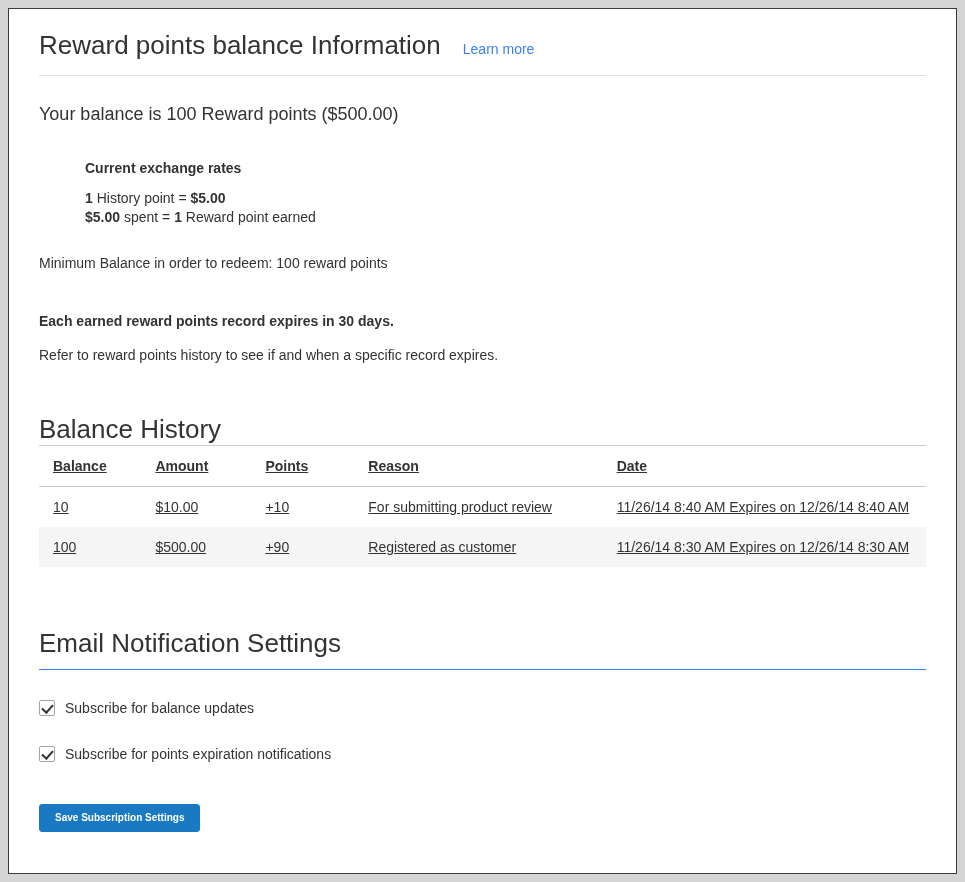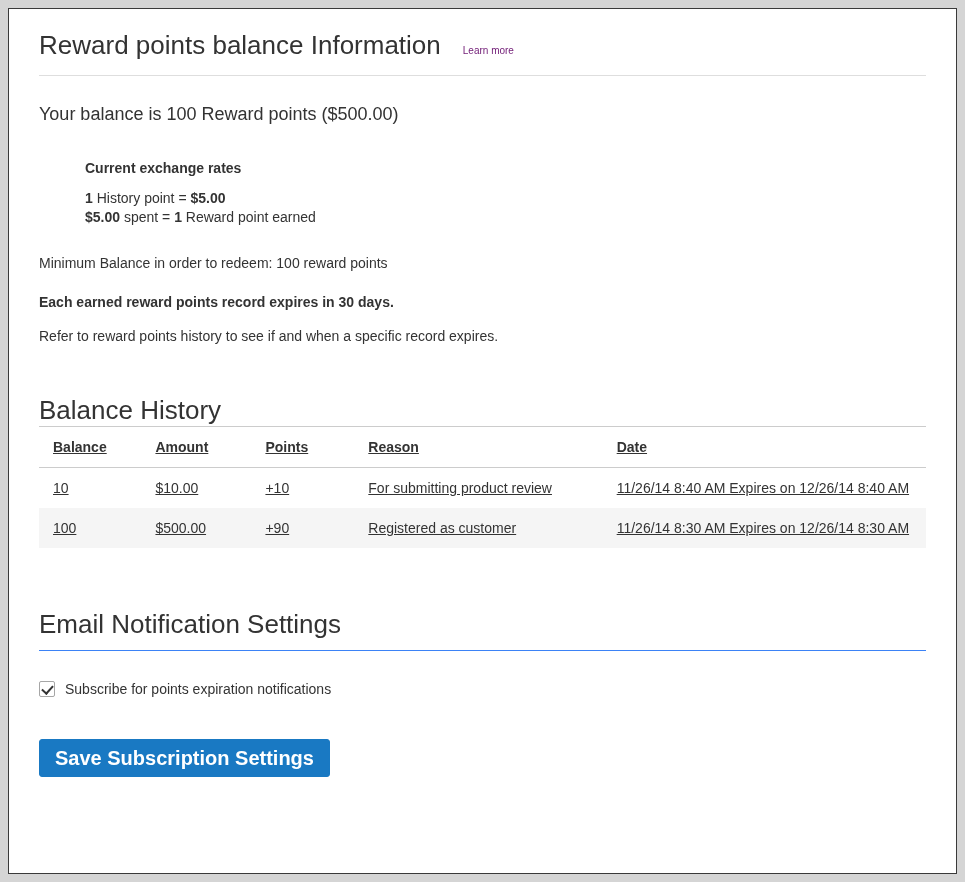--- a/index.html
+++ b/index.html
@@ -27,41 +27,41 @@
     padding-bottom: 15px;
     border-bottom: 1px solid #dedede;
   }
   .page-title {
     font-size: 26px;
     font-weight: 300;
     color: #333;
     line-height: 1.1;
   }
   .learn-more {
-    font-size: 10px;
-    color: #701a75;
+    font-size: 14px;
+    color: #3b82f6;
     text-decoration: none;
     cursor: pointer;
   }
   
   .balance-summary {
     margin-top: 27px;
     font-size: 18px;
     font-weight: 400;
     line-height: 1.25;
   }
   .info-block { font-size: 14px; line-height: 1.35; }
   .bold-line { font-weight: 700; font-size: 14px; line-height: 1.4; }
   .rates-group { margin-top: 34px; margin-left: 46px; }
   .rate-lines { margin-top: 10px; }
   .rate-line { font-size: 14px; line-height: 1.35; }
   .rate-line .b { font-weight: 700; }
   .limit-group { margin-top: 28px; }
   .plain-line { font-size: 14px; line-height: 1.4; margin-top: 14px; }
-  .expiry-group { margin-top: 19px; }
+  .expiry-group { margin-top: 38px; }
   
   .history-section { margin-top: 50px; }
   .section-title {
     font-size: 26px;
     font-weight: 300;
     color: #333;
     line-height: 1.15;
   }
   table.history {
     width: 100%;
@@ -124,21 +124,21 @@
   }
   .check-label { cursor: default; }
   .save-btn {
     margin-top: 42px;
     display: inline-block;
     background: #1979c3;
     border: 1px solid #1979c3;
     border-radius: 3px;
     color: #ffffff;
     font-family: "Liberation Sans", "DejaVu Sans", sans-serif;
-    font-size: 20px;
+    font-size: 10px;
     font-weight: 700;
     padding: 8px 15px;
     line-height: 1;
     cursor: pointer;
   }
 </style>
 </head>
 <body>
 
 <div class="panel">
@@ -203,20 +203,24 @@
         </tr>
       </tbody>
     </table>
   </section>
 
   <section class="email-section">
     <div class="section-head">
       <h2 class="section-title">Email Notification Settings</h2>
     </div>
 
+    <div class="check-row">
+      <input type="checkbox" class="checkbox" checked="true" style="">
+      <label class="check-label">Subscribe for balance updates</label>
+    </div>
 
     <div class="check-row">
       <input type="checkbox" class="checkbox" checked="true" style="">
       <label class="check-label">Subscribe for points expiration notifications</label>
     </div>
 
     <button class="save-btn">Save Subscription Settings</button>
   </section>
 
 </div>

